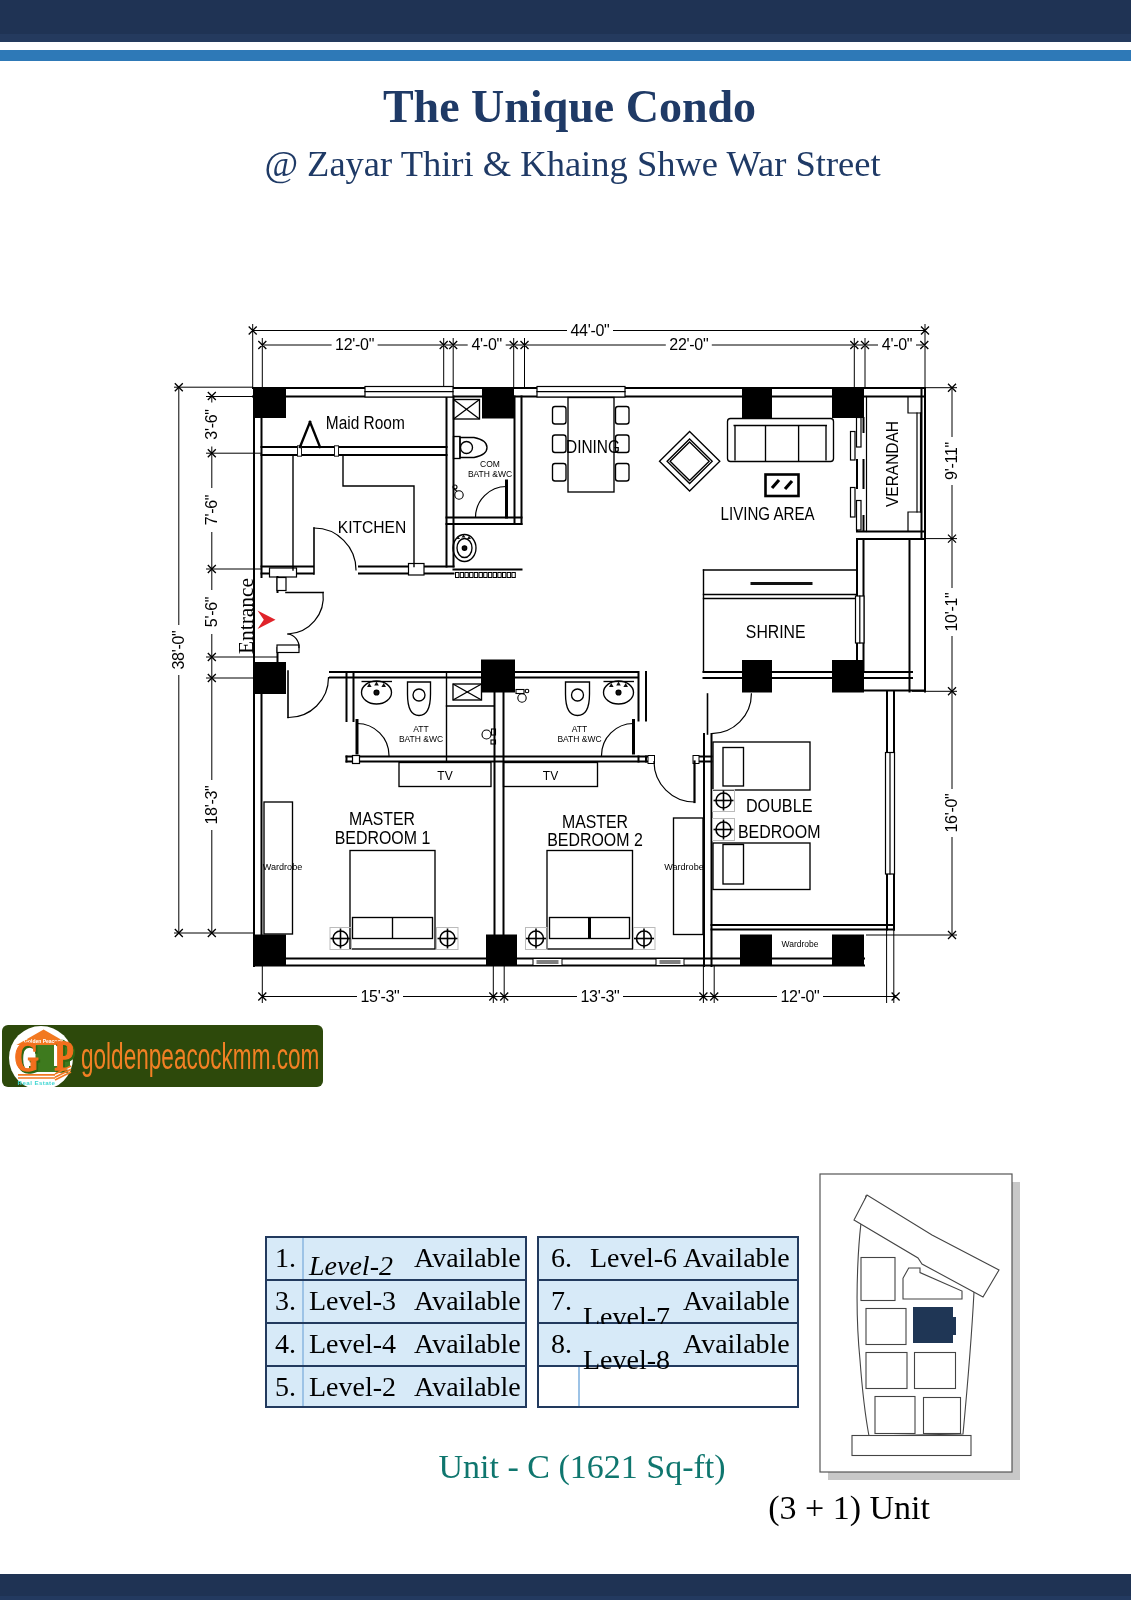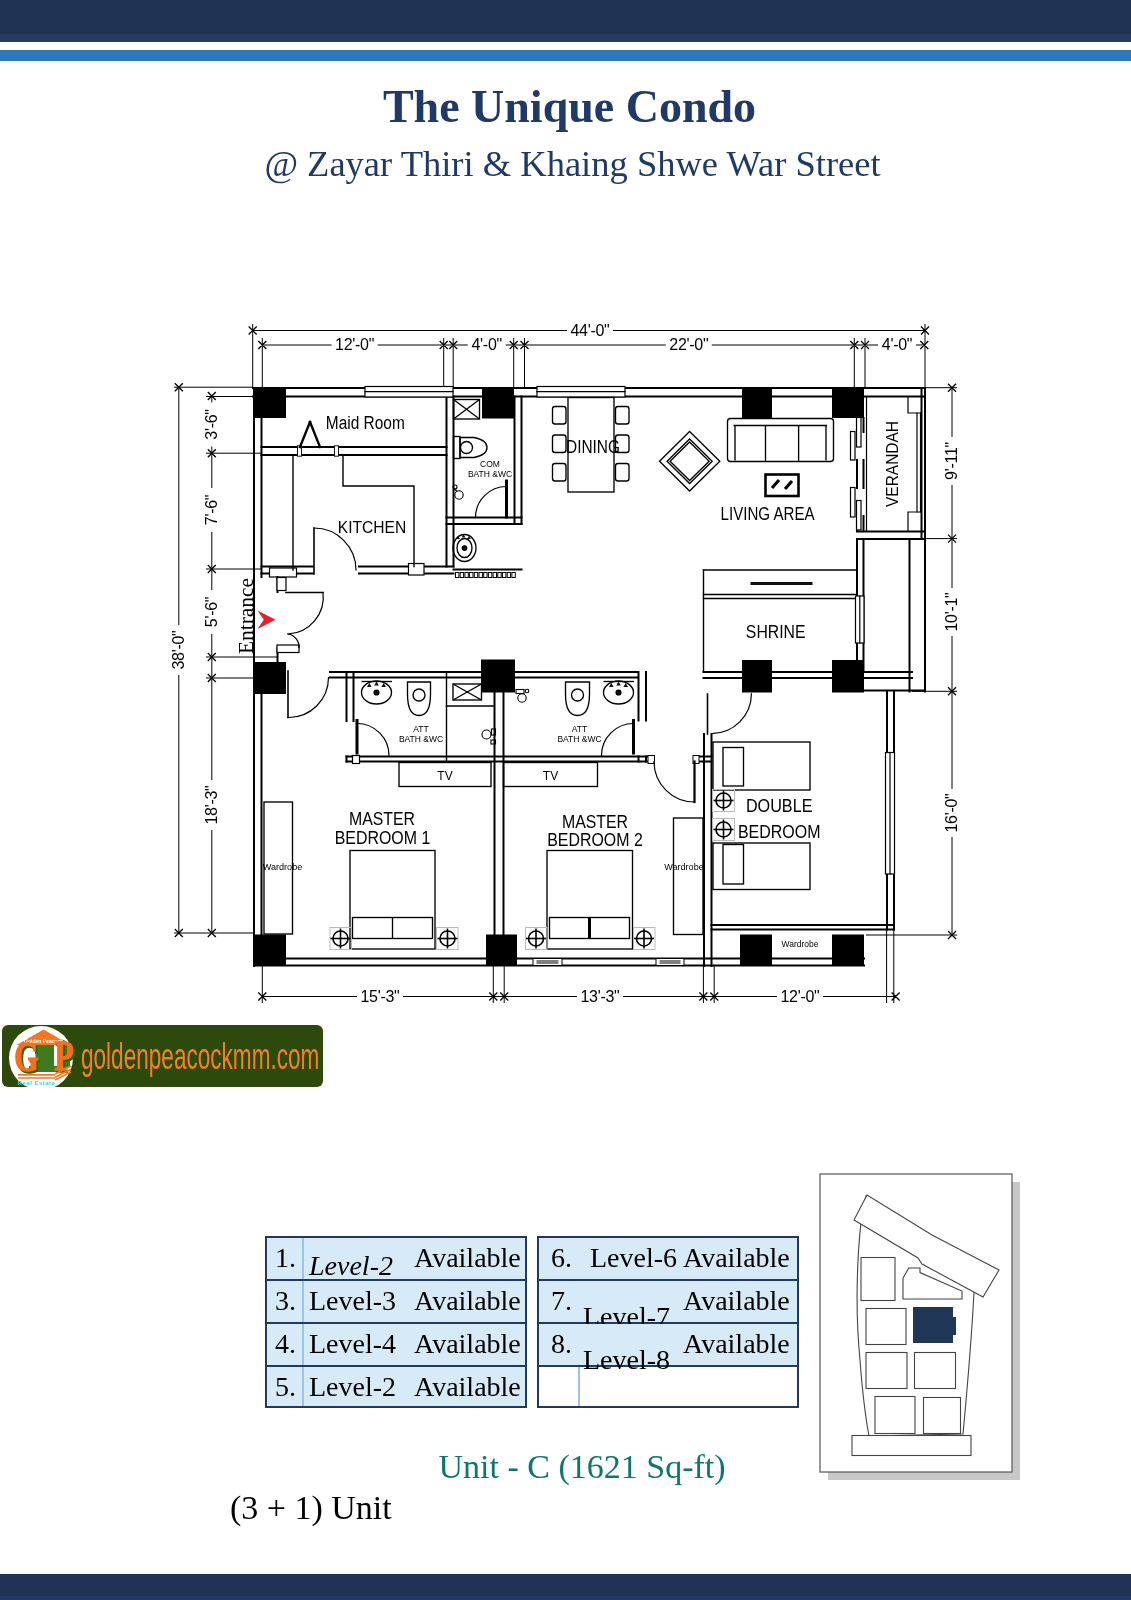--- a/index.html
+++ b/index.html
@@ -829,16 +829,16 @@
 
   <div class="abs" style="left:0;top:86px;width:258px;height:41px;border-bottom:2px solid #223a5e;background:#d7eaf8;">
       <span style="position:absolute;right:225px;top:4px;">8.</span>
       <span style="position:absolute;left:44px;top:20px;">Level-8</span>
       <span style="position:absolute;left:144px;top:4px;">Available</span>
     </div>
 </div>
 
 <div class="abs" style="left:232px;top:1448px;width:700px;text-align:center;font-family:'Liberation Serif',serif;font-size:34px;color:#0f766e;">Unit - C (1621 Sq-ft)</div>
 
-<div class="abs" style="left:230px;top:1489px;width:700px;text-align:left;font-family:'Liberation Serif',serif;font-size:34px;color:#000;">(3 + 1) Unit</div>
+<div class="abs" style="left:230px;top:1489px;width:700px;text-align:right;font-family:'Liberation Serif',serif;font-size:34px;color:#000;">(3 + 1) Unit</div>
 
 <div class="abs" style="left:0;top:1574px;width:1131px;height:26px;background:#1f3354;"></div>
 <div class="abs" style="left:0;top:1596px;width:1131px;height:4px;background:#233a60;"></div>
 
 </body></html>

